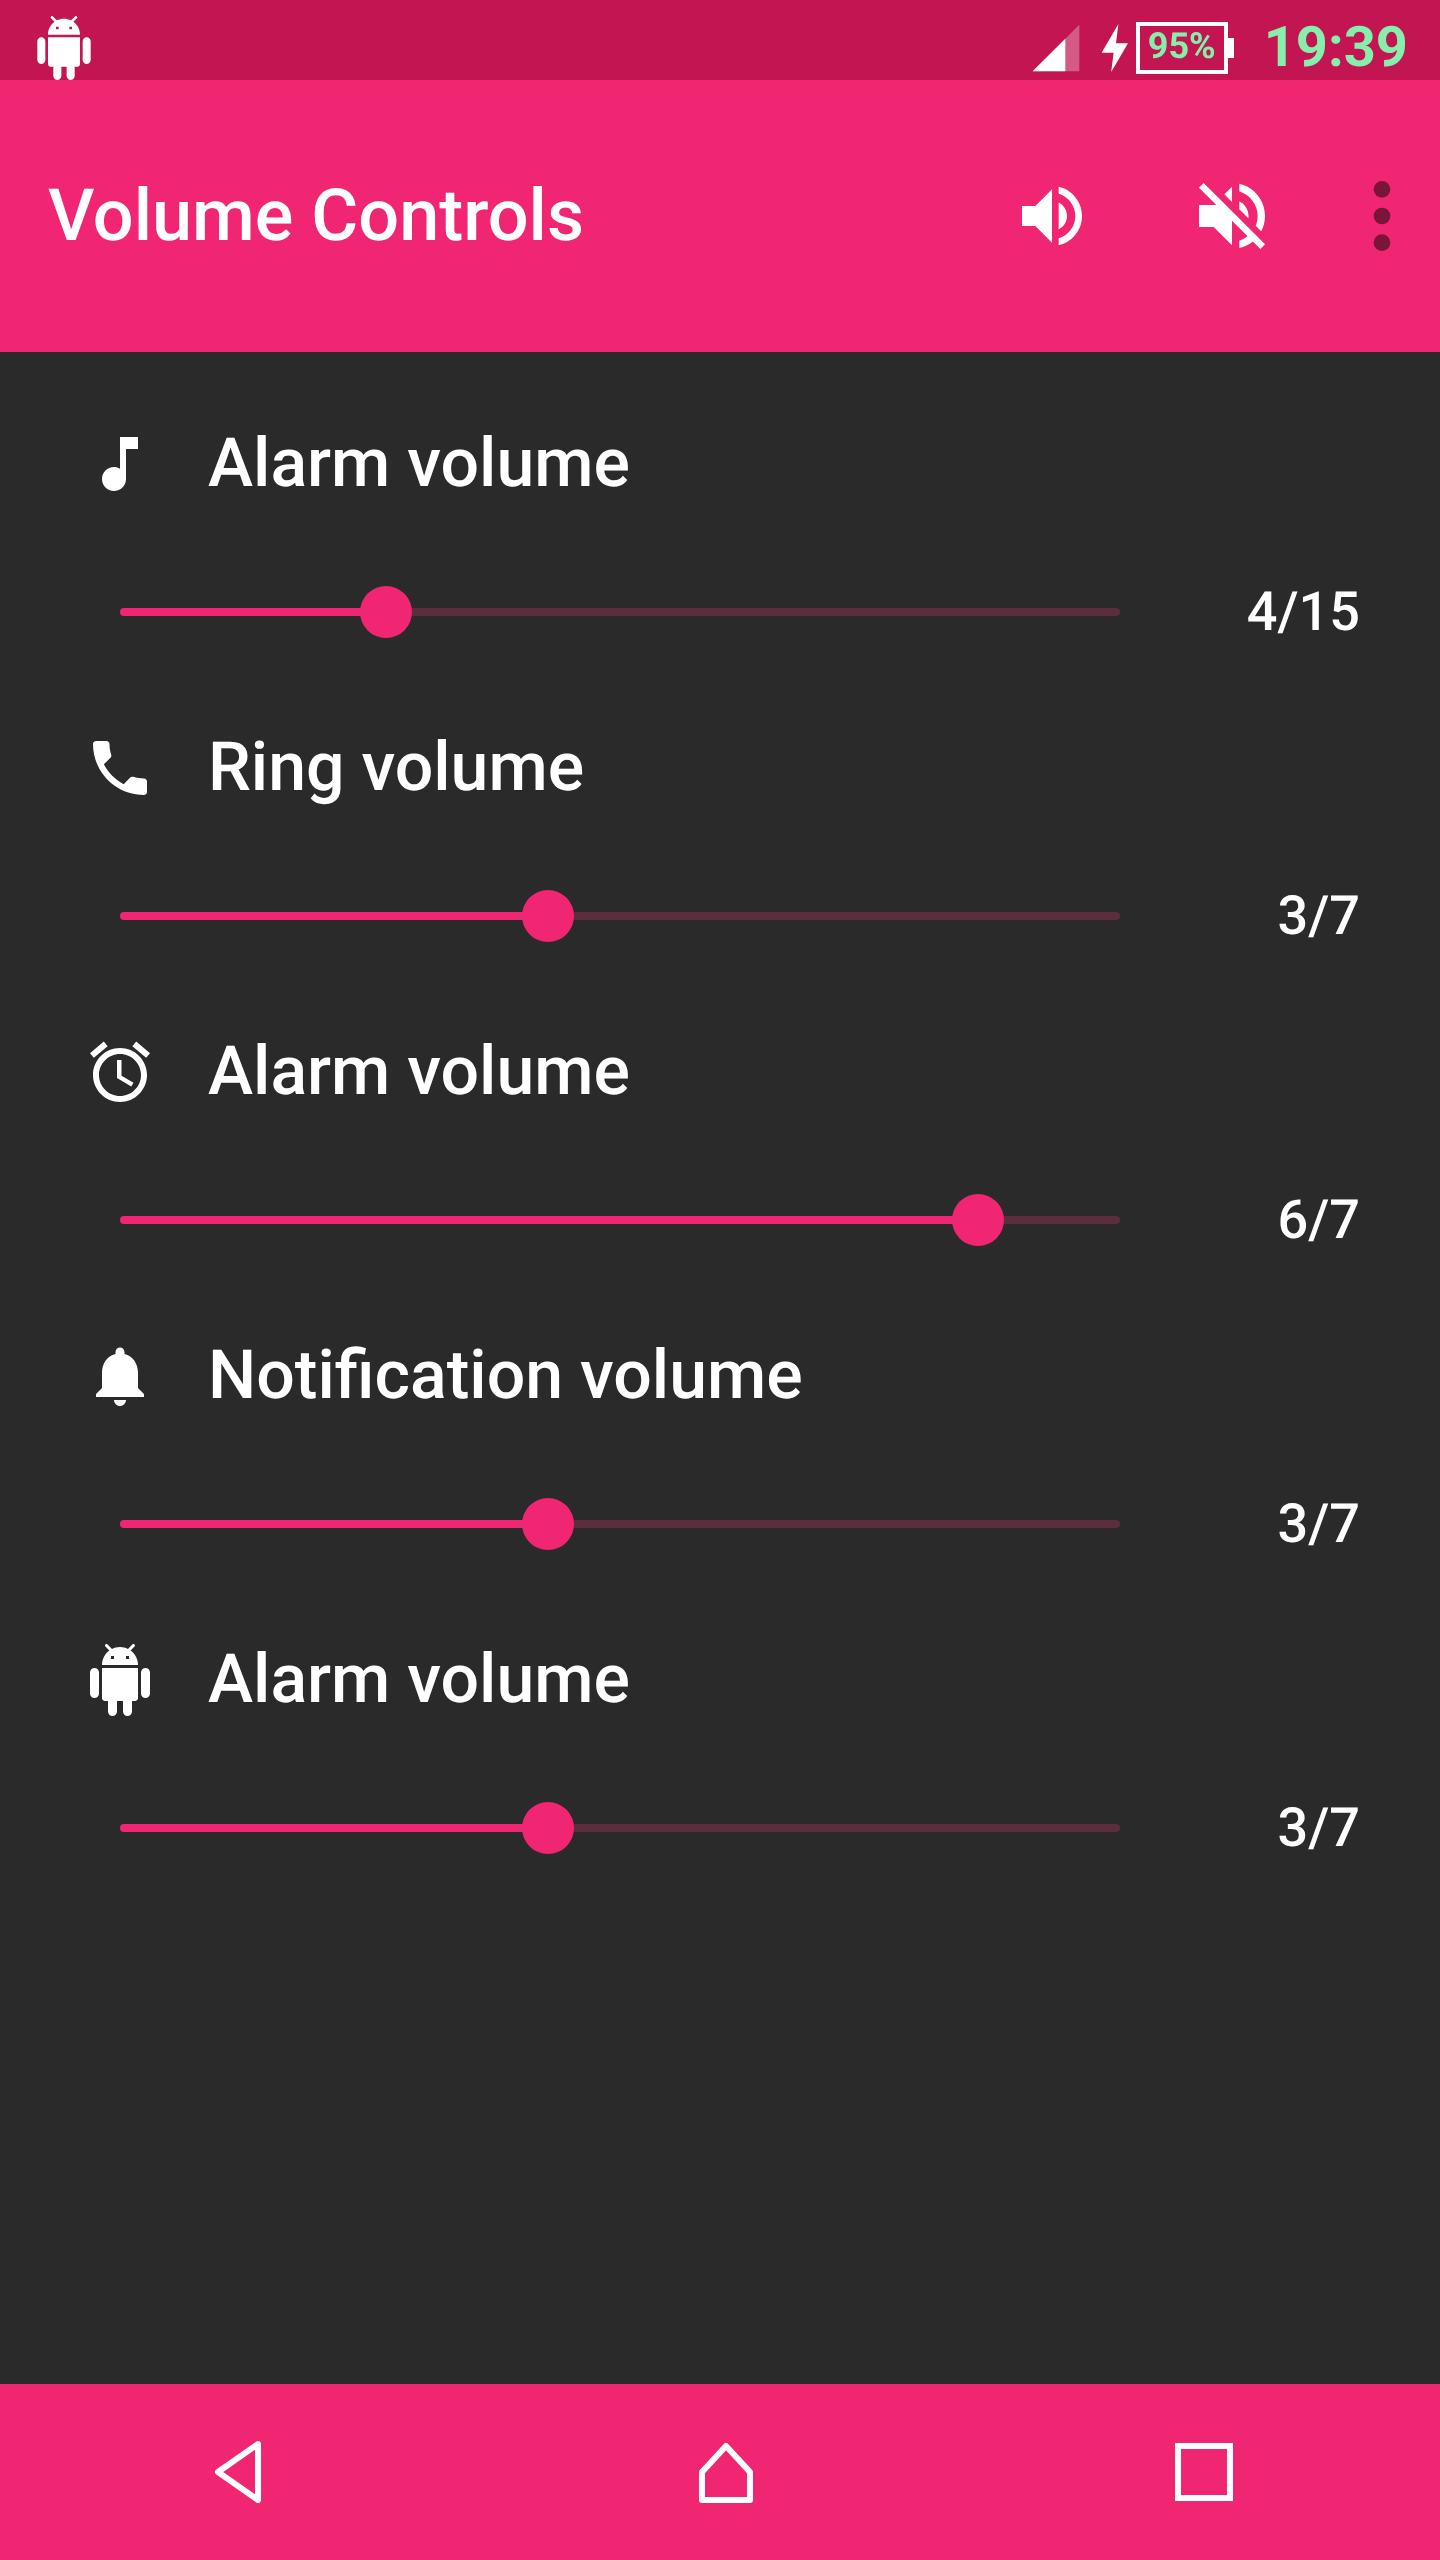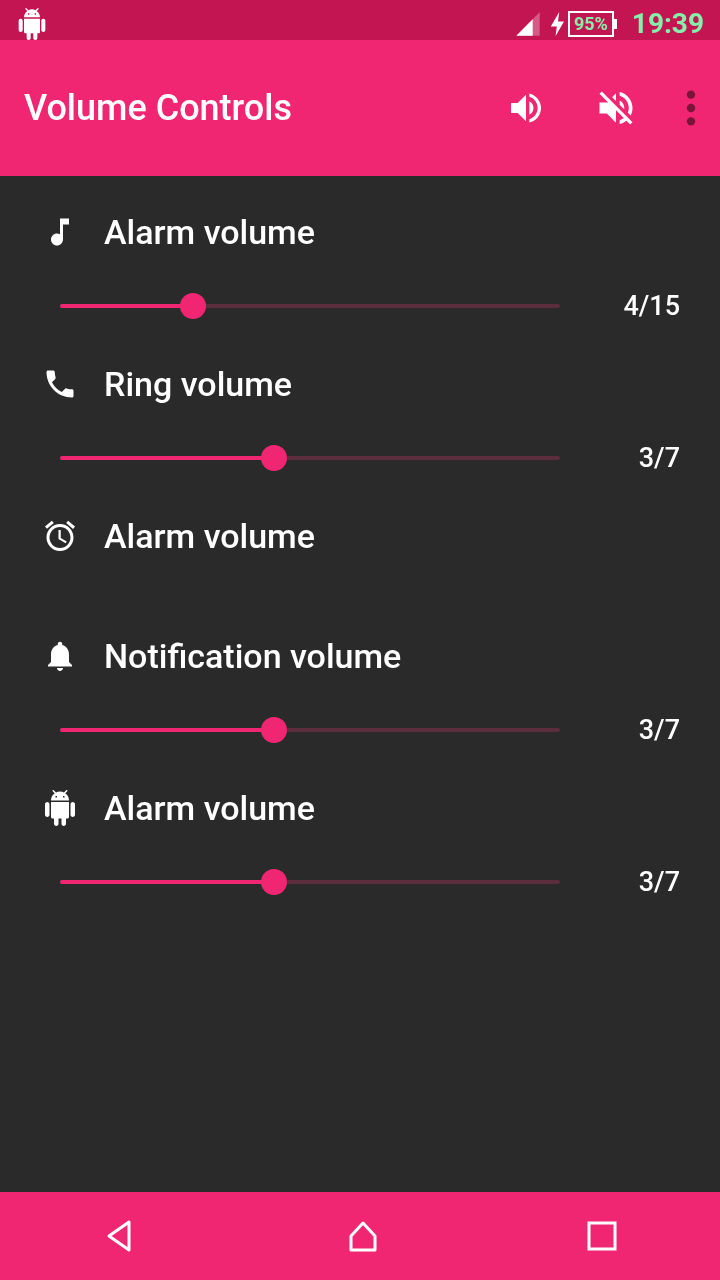--- a/index.html
+++ b/index.html
@@ -186,20 +186,28 @@
     </div>
     <div class="volume-section">
     <div class="volume-header">
       <div class="volume-icon">
         <svg width="36" height="36" viewBox="0 0 24 24" fill="#fff">
             <path d="M22 5.72l-4.6-3.86-1.29 1.53 4.6 3.86L22 5.72zM7.88 3.39L6.6 1.86 2 5.71l1.29 1.53 4.59-3.85zM12.5 8H11v6l4.75 2.85.75-1.23-4-2.37V8zM12 4c-4.97 0-9 4.03-9 9s4.02 9 9 9c4.97 0 9-4.03 9-9s-4.03-9-9-9zm0 16c-3.87 0-7-3.13-7-7s3.13-7 7-7 7 3.13 7 7-3.13 7-7 7z"></path>
           </svg>
       </div>
       <div class="volume-label">Alarm volume</div>
     </div>
+    <div class="slider-row">
+      <div class="slider">
+        <div class="track-bg"></div>
+        <div class="track-fill" style="width:85.71428571428571%"></div>
+        <div class="thumb" style="left:85.71428571428571%"></div>
+      </div>
+      <div class="slider-value">6/7</div>
+    </div>
     </div>
     <div class="volume-section">
     <div class="volume-header">
       <div class="volume-icon">
         <svg width="36" height="36" viewBox="0 0 24 24" fill="#fff">
             <path d="M12 22c1.1 0 2-.9 2-2h-4c0 1.1.89 2 2 2zm6-6v-5c0-3.07-1.64-5.64-4.5-6.32V4c0-.83-.67-1.5-1.5-1.5s-1.5.67-1.5 1.5v.68C7.63 5.36 6 7.92 6 11v5l-2 2v1h16v-1l-2-2z"></path>
           </svg>
       </div>
       <div class="volume-label">Notification volume</div>
     </div>

